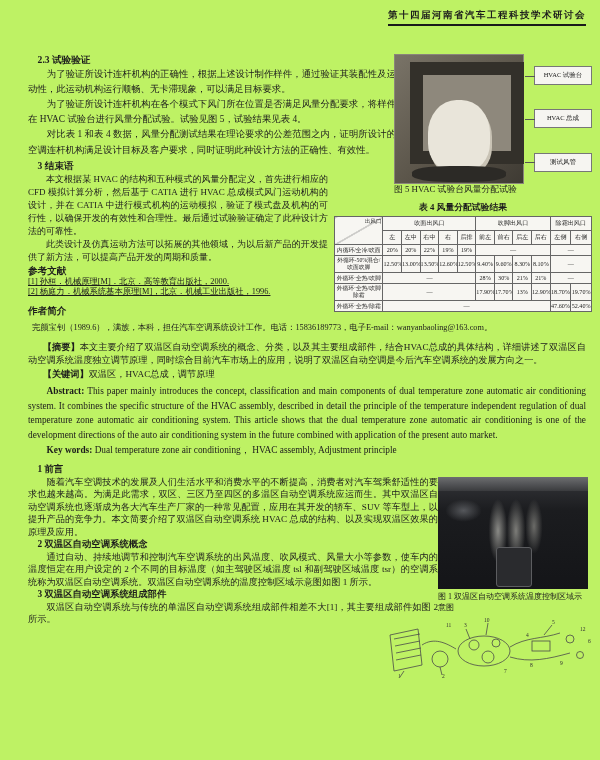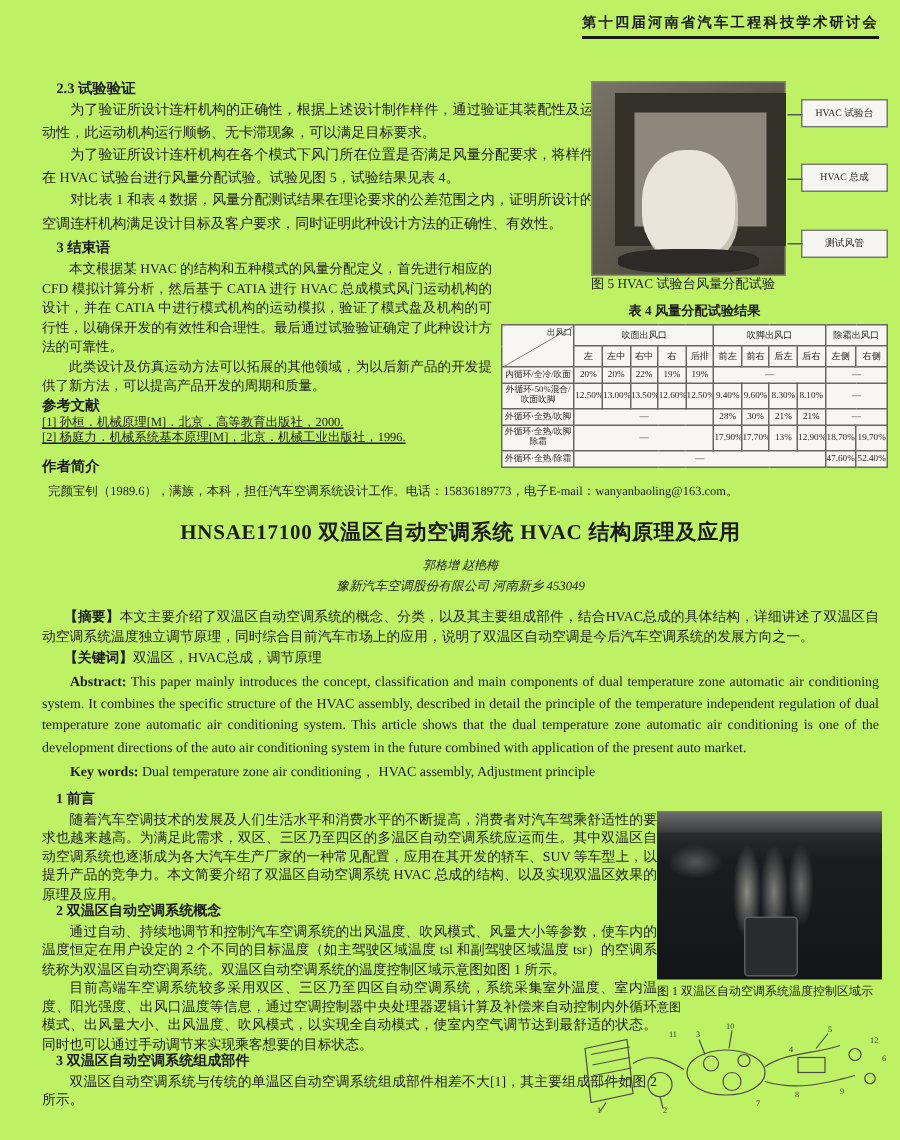--- a/index.html
+++ b/index.html
@@ -217,25 +217,20 @@
         <p class="h-flush">参考文献</p>
         <p class="refline">[1] 孙桓．机械原理[M]．北京．高等教育出版社，2000.</p>
         <p class="refline">[2] 杨庭力．机械系统基本原理[M]，北京．机械工业出版社，1996.</p>
       </div>
       <div class="bioswrap">
         <p class="h-flush">作者简介</p>
         <p class="bioline">完颜宝钊（1989.6），满族，本科，担任汽车空调系统设计工作。电话：15836189773，电子E-mail：wanyanbaoling@163.com。</p>
       </div>
     </div>
 
-    <div class="title-block">
-      <p class="paper-title">HNSAE17100 双温区自动空调系统 HVAC 结构原理及应用</p>
-      <p class="paper-authors">郭格增 赵艳梅</p>
-      <p class="paper-affil">豫新汽车空调股份有限公司 河南新乡 453049</p>
-    </div>
 
     <div class="abs-block">
       <p class="cnabs"><span class="lbl-b">【摘要】</span><span>本文主要介绍了双温区自动空调系统的概念、分类，以及其主要组成部件，结合HVAC总成的具体结构，详细讲述了双温区自动空调系统温度独立调节原理，同时综合目前汽车市场上的应用，说明了双温区自动空调是今后汽车空调系统的发展方向之一。</span></p>
       <p class="cnkw"><span class="lbl-b">【关键词】</span><span>双温区，HVAC总成，调节原理</span></p>
       <p class="enabs"><span class="lbl-b">Abstract:</span> <span>This paper mainly introduces the concept, classification and main components of dual temperature zone automatic air conditioning system. It combines the specific structure of the HVAC assembly, described in detail the principle of the temperature independent regulation of dual temperature zone automatic air conditioning system. This article shows that the dual temperature zone automatic air conditioning is one of the development directions of the auto air conditioning system in the future combined with application of the present auto market.</span></p>
       <p class="enkw"><span class="lbl-b">Key words:</span> <span>Dual temperature zone air conditioning， HVAC assembly, Adjustment principle</span></p>
     </div>
 
     <div class="sec-body">
 
@@ -285,21 +280,20 @@
           </g>
         </svg>
 
       </div>
 
       <div class="bodycol">
         <p class="h-small">1 前言</p>
         <p class="ind">随着汽车空调技术的发展及人们生活水平和消费水平的不断提高，消费者对汽车驾乘舒适性的要求也越来越高。为满足此需求，双区、三区乃至四区的多温区自动空调系统应运而生。其中双温区自动空调系统也逐渐成为各大汽车生产厂家的一种常见配置，应用在其开发的轿车、SUV 等车型上，以提升产品的竞争力。本文简要介绍了双温区自动空调系统 HVAC 总成的结构、以及实现双温区效果的原理及应用。</p>
         <p class="h-small">2 双温区自动空调系统概念</p>
         <p class="ind">通过自动、持续地调节和控制汽车空调系统的出风温度、吹风模式、风量大小等参数，使车内的温度恒定在用户设定的 2 个不同的目标温度（如主驾驶区域温度 tsl 和副驾驶区域温度 tsr）的空调系统称为双温区自动空调系统。双温区自动空调系统的温度控制区域示意图如图 1 所示。</p>
-        <p class="ind">目前高端车空调系统较多采用双区、三区乃至四区自动空调系统，系统采集室外温度、室内温度、阳光强度、出风口温度等信息，通过空调控制器中央处理器逻辑计算及补偿来自动控制内外循环模式、出风量大小、出风温度、吹风模式，以实现全自动模式，使室内空气调节达到最舒适的状态。同时也可以通过手动调节来实现乘客想要的目标状态。</p>
         <p class="h-small">3 双温区自动空调系统组成部件</p>
         <p class="ind">双温区自动空调系统与传统的单温区自动空调系统组成部件相差不大[1]，其主要组成部件如图 2 所示。</p>
 
       </div>
     </div>
 
   </div>
 </div>
 
 </body></html>

